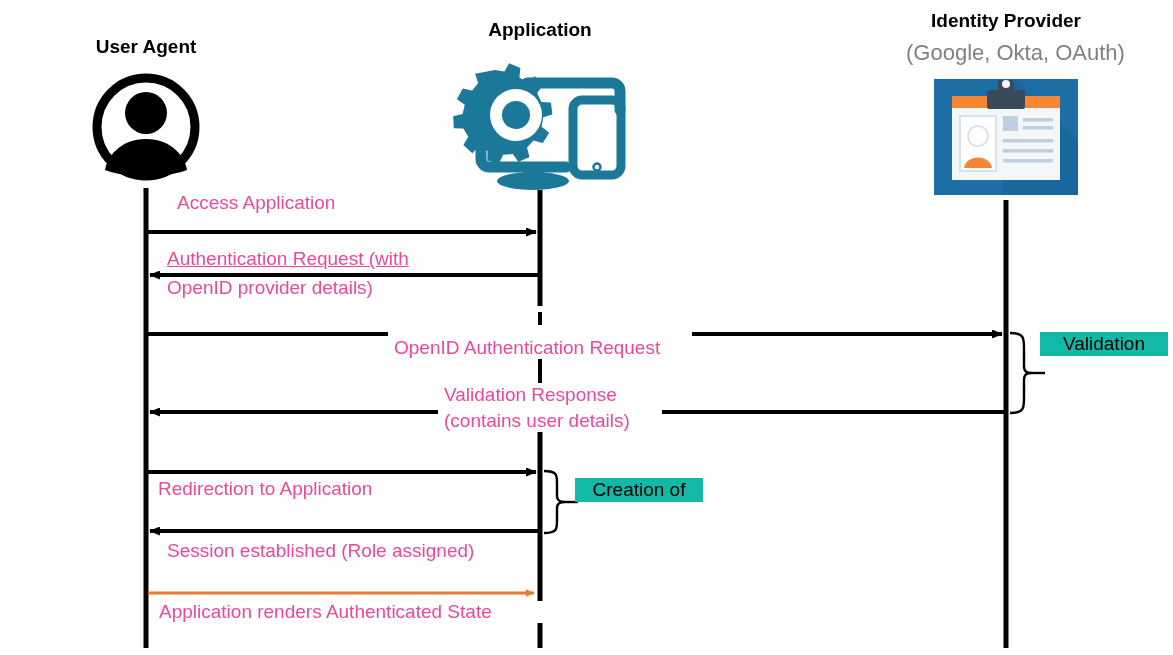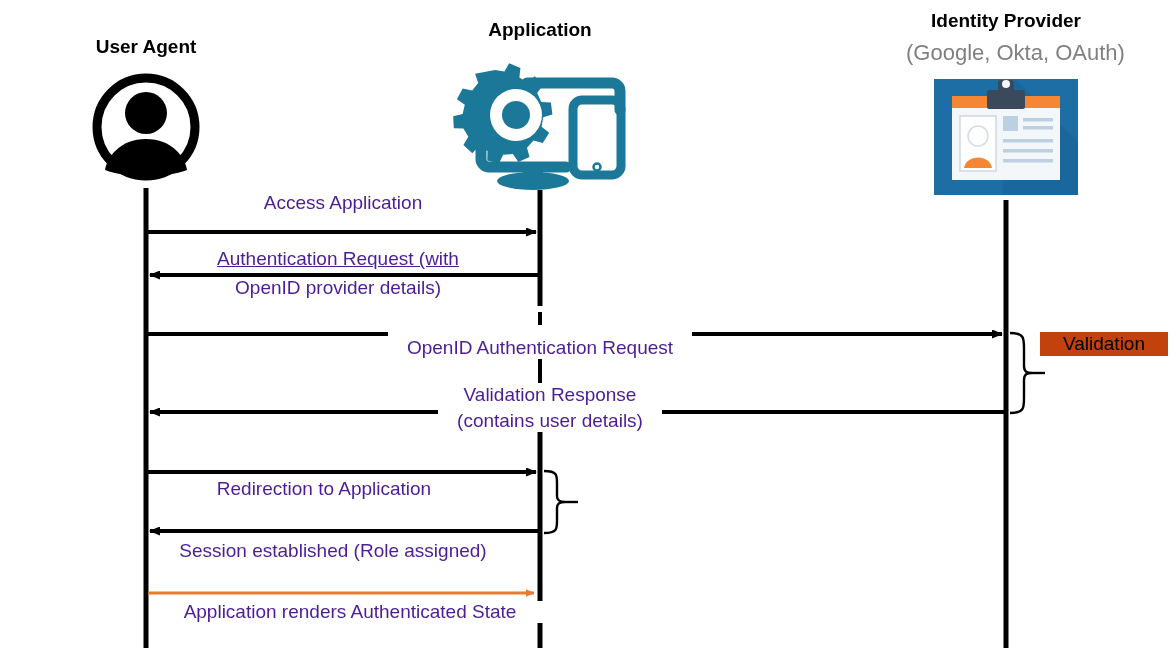--- a/index.html
+++ b/index.html
@@ -13,27 +13,27 @@
   .actor-title{
     position:absolute;text-align:center;font-weight:bold;font-size:19px;
     color:#000;line-height:1.15;white-space:nowrap;
   }
   .actor-sub{
     position:absolute;text-align:center;font-weight:normal;font-size:22px;
     color:#808080;line-height:1.15;white-space:nowrap;
   }
 
   .msg-label{
-    position:absolute;text-align:center;font-size:19px;color:#4c1d95;
+    position:absolute;font-size:19px;color:#ec4899;
     line-height:1.18;white-space:nowrap;background:#ffffff;
     padding:0 4px;box-sizing:border-box;
   }
   .note-label{
     position:absolute;text-align:center;font-size:19px;color:#000;
-    line-height:1.28;background:#c2410c;
+    line-height:1.28;background:#14b8a6;
   }
 </style>
 </head>
 <body>
 
 <svg id="canvas" viewBox="0 0 1173 655" xmlns="http://www.w3.org/2000/svg">
   <defs>
     <marker id="ah-black" markerWidth="11" markerHeight="9" refX="10" refY="4.5" orient="auto" markerUnits="userSpaceOnUse">
       <path d="M0,0 L11,4.5 L0,9 z" fill="#000000"></path>
     </marker>
@@ -173,13 +173,14 @@
 
 <div class="msg-label" style="left:163px;top:540px;width:340px;">Session established (Role assigned)</div>
 
 <div class="msg-label" style="left:155px;top:601px;width:390px;">Application renders Authenticated State</div>
 
 <div class="note-label" style="left:1040px;top:332px;width:128px;">
   <div>Validation</div>
 </div>
 
 <div class="note-label" style="left:575px;top:478px;width:128px;">
+  <div>Creation of</div>
 </div>
 
 </body></html>

